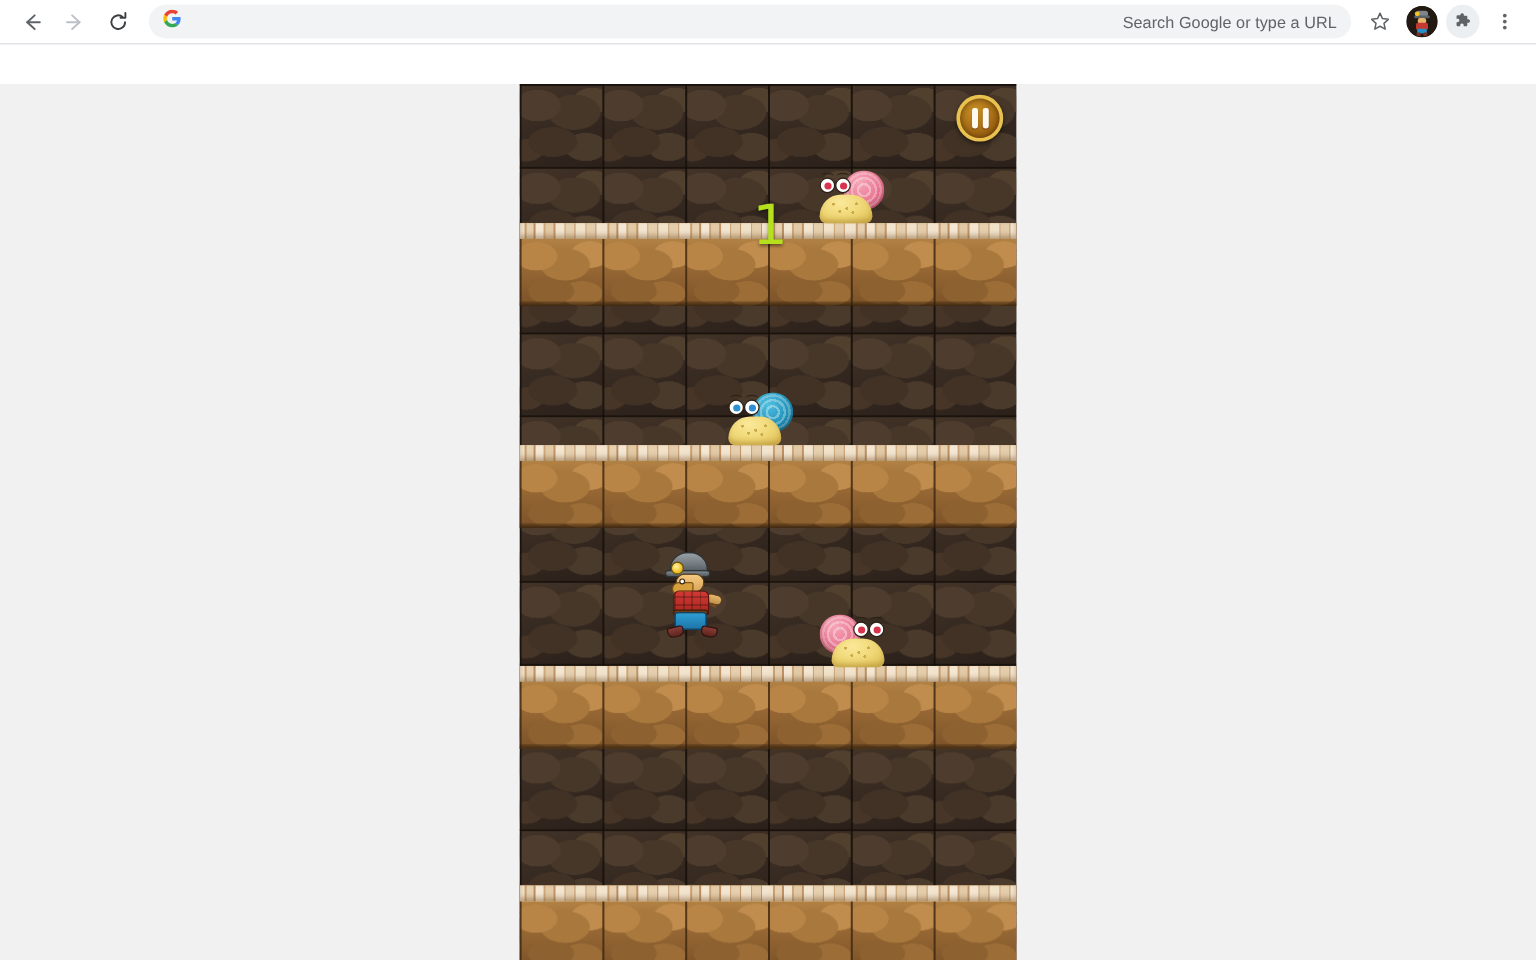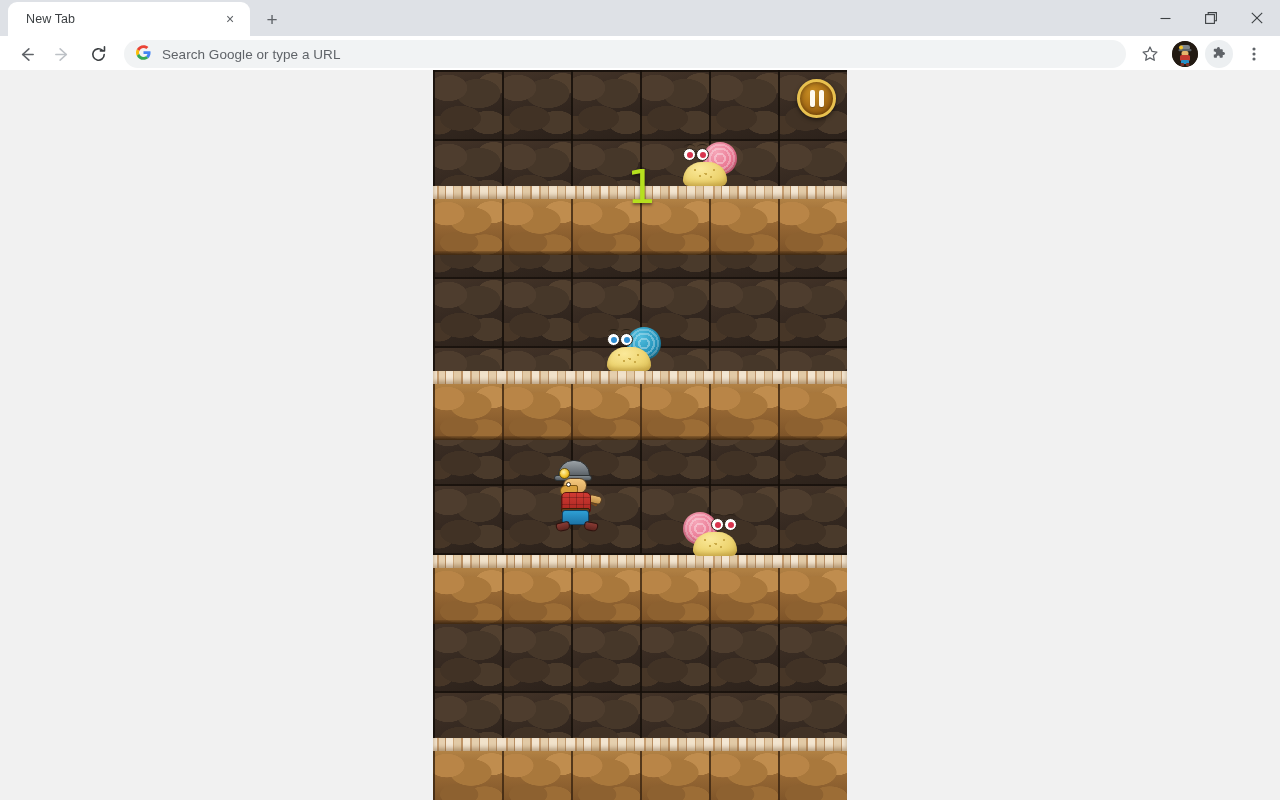--- a/index.html
+++ b/index.html
@@ -57,21 +57,21 @@
   }
   .tb-icon {
     width: 30px; height: 30px; border-radius: 50%;
     display: flex; align-items: center; justify-content: center;
     margin: 0 3px; color: #5f6368; flex: none;
   }
   .tb-icon.disabled { color: #bdc1c6; }
   .omnibox {
     flex: 1; height: 28px; background: #f1f3f4;
     border-radius: 14px; display: flex; align-items: center;
-    padding: 0 12px; margin: 0 6px 0 8px;
+    padding: 0 12px; margin: 0 6px 0 8px; justify-content: space-between;
   }
   .omnibox-text {
     font-size: 13.5px; color: #5f6368; margin-left: 11px;
     letter-spacing: .05px;
   }
   .avatar {
     width: 26px; height: 26px; border-radius: 50%;
     margin: 0 4px; flex: none; overflow: hidden;
     background: #2a2119; position: relative;
   }
@@ -300,47 +300,20 @@
   .m-pick {
     position: absolute; right: 2px; top: 40px; width: 16px; height: 3px;
     background: #7a4a1e; border-radius: 2px; transform: rotate(30deg);
   }
 </style>
 </head>
 <body>
 
 <div class="browser">
 
-  <div class="tabstrip">
-    <div class="tab">
-      <span class="tab-title">New Tab</span>
-      <span class="tab-close">×</span>
-    </div>
-    <div class="newtab-btn">+</div>
-
-    <div class="win-controls">
-      <div class="win-btn">
-        <svg width="11" height="11" viewBox="0 0 11 11">
-            <line x1="0.5" y1="5.5" x2="10.5" y2="5.5" stroke="#3c4043" stroke-width="1.1"></line>
-          </svg>
-      </div>
-      <div class="win-btn">
-        <svg width="13" height="13" viewBox="0 0 13 13">
-          <rect x="0.6" y="2.6" width="8.8" height="8.8" fill="none" stroke="#3c4043" stroke-width="1.1"></rect>
-          <path d="M3.2 2.6 V0.6 H11.4 V8.8 H9.4" fill="none" stroke="#3c4043" stroke-width="1.1"></path>
-        </svg>
-      </div>
-      <div class="win-btn">
-        <svg width="12" height="12" viewBox="0 0 12 12">
-          <line x1="0.8" y1="0.8" x2="11.2" y2="11.2" stroke="#3c4043" stroke-width="1.1"></line>
-          <line x1="11.2" y1="0.8" x2="0.8" y2="11.2" stroke="#3c4043" stroke-width="1.1"></line>
-        </svg>
-      </div>
-    </div>
-  </div>
 
   <div class="toolbar">
     <div class="tb-icon">
       <svg width="19" height="19" viewBox="0 0 20 20">
         <path d="M12.5 4 L6 10 L12.5 16" fill="none" stroke="#5f6368" stroke-width="1.7" stroke-linecap="round" stroke-linejoin="round"></path>
         <line x1="6" y1="10" x2="17" y2="10" stroke="#5f6368" stroke-width="1.7" stroke-linecap="round"></line>
       </svg>
     </div>
     <div class="tb-icon disabled">
       <svg width="19" height="19" viewBox="0 0 20 20">

